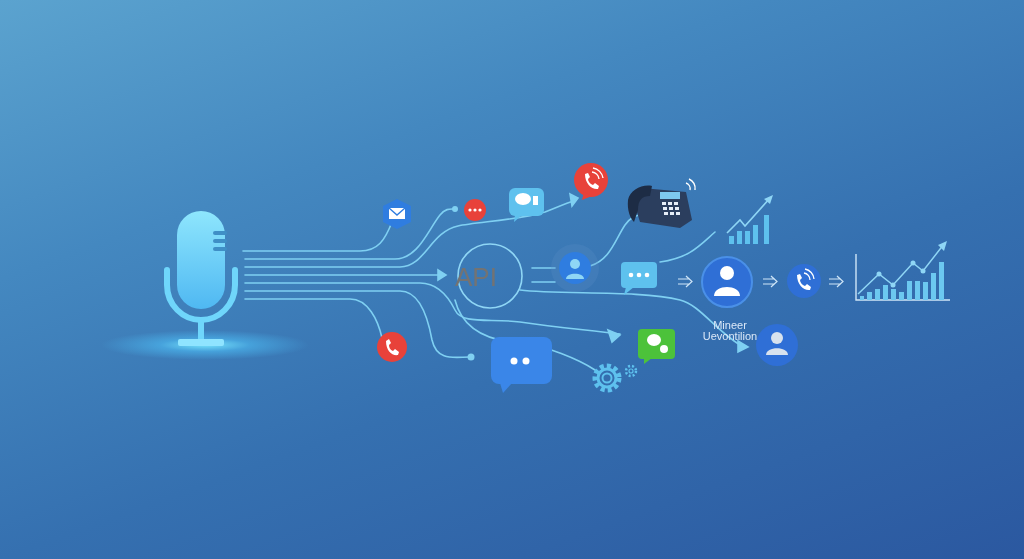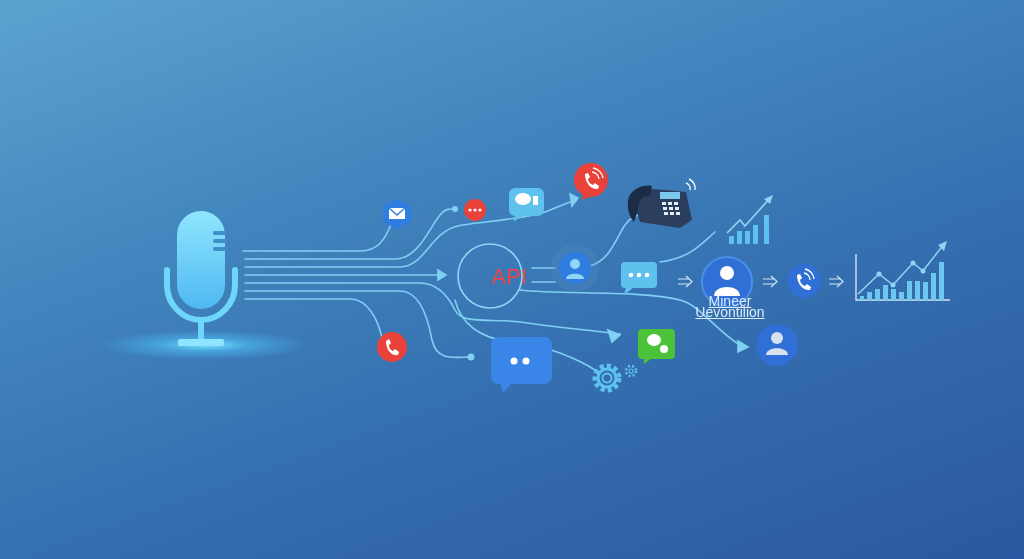--- a/index.html
+++ b/index.html
@@ -13,26 +13,26 @@
   .title {
     position:absolute; left:134px; top:368px; color:#ffffff; font-size:27px;
     font-weight:normal; letter-spacing:0.2px; white-space:nowrap;
   }
   .glow {
     position:absolute; left:100px; top:330px; width:210px; height:30px;
     border-radius:50%;
     background: radial-gradient(ellipse at center, rgba(120,230,255,0.95) 0%, rgba(80,200,255,0.5) 30%, rgba(80,180,255,0) 70%);
   }
   .api-label {
-    position:absolute; left:455px; top:262px; width:72px; text-align:right;
-    color:#ef4444; font-size:22px; line-height:30px;
+    position:absolute; left:455px; top:262px; width:72px; text-align:left;
+    color:#737373; font-size:26px; line-height:30px;
   }
   .node-caption {
-    position:absolute; left:690px; top:296px; width:80px; text-align:center;
-    color:#dbe8f8; font-size:14px; line-height:11px;text-decoration:underline;
+    position:absolute; left:690px; top:320px; width:80px; text-align:center;
+    color:#dbe8f8; font-size:11px; line-height:11px;
   }
 </style>
 </head>
 <body>
 
 <div class="stage">
 
   <svg class="layer" viewBox="0 0 1024 559" fill="none" stroke="#7fd0f2" stroke-width="1.6" stroke-linecap="round">
 
     <path d="M243 251 H360 C378 251 385 240 392 222"></path>

